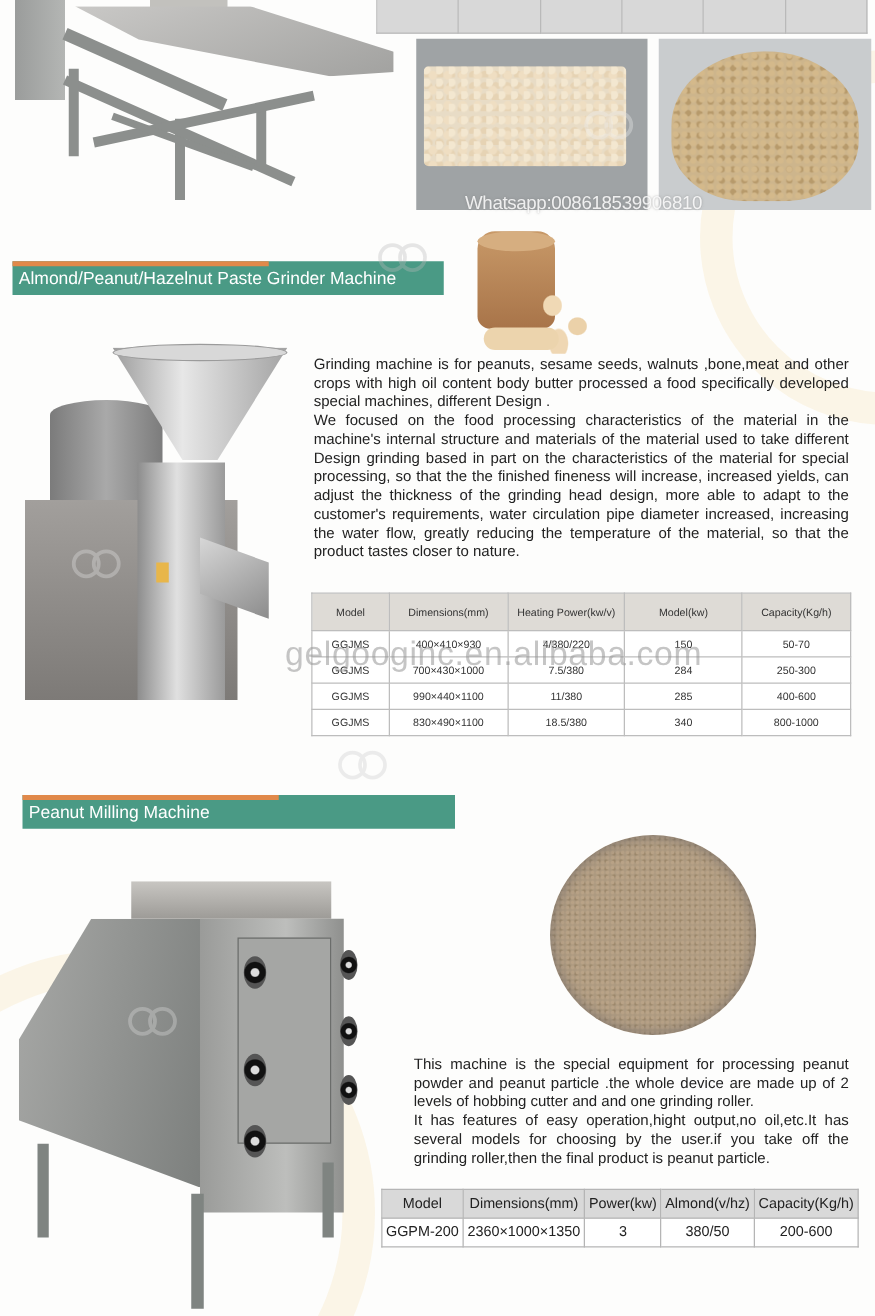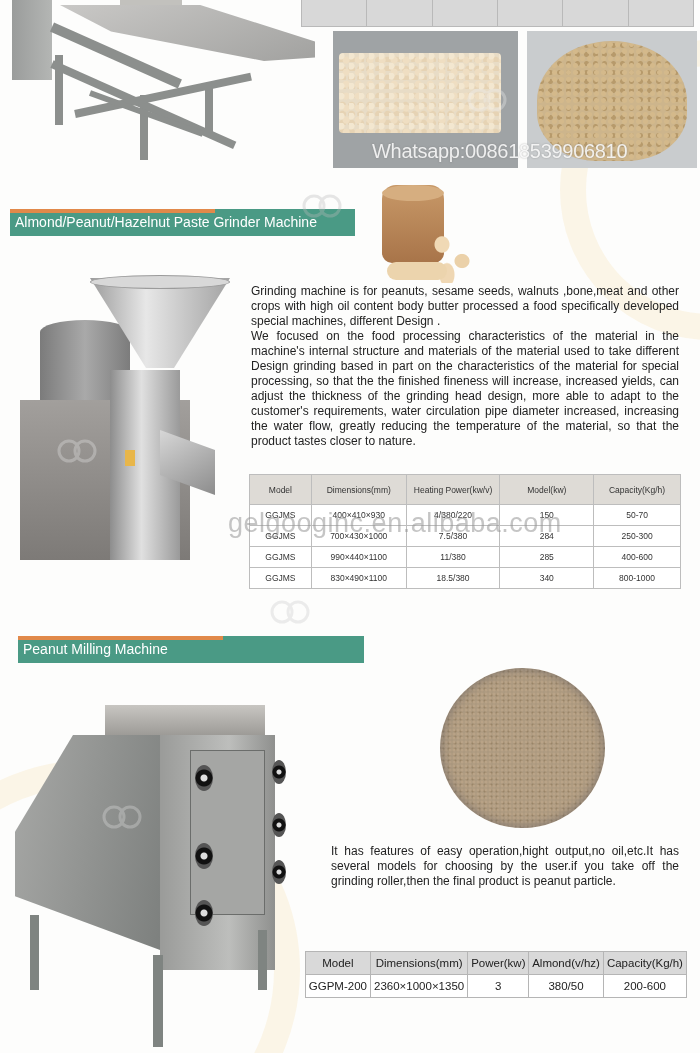--- a/index.html
+++ b/index.html
@@ -33,21 +33,21 @@
       radial-gradient(circle at 60% 60%, #efdec2 0 3px, transparent 4px),
       radial-gradient(circle at 40% 80%, #e6d3b4 0 3px, transparent 4px),
       #e8dcc6; background-size: 10px 10px, 12px 12px, 9px 9px, auto; }
   .chopped { background: #c9ccce; }
   .chopped .pile { position: absolute; left: 10px; top: 10px; width: 150px; height: 120px; border-radius: 50% 50% 40% 40%;
     background:
       radial-gradient(circle, #d4b98b 0 2px, transparent 3px),
       radial-gradient(circle, #b79a6b 0 2px, transparent 3px),
       #cdb58c; background-size: 7px 7px, 9px 9px, auto; }
 
-  .whatsapp { position: absolute; left: 372px; top: 140px; font-size: 20px; color: rgba(255,255,255,0.85);
+  .whatsapp { position: absolute; left: 372px; top: 154px; font-size: 15px; color: rgba(255,255,255,0.85);
     text-shadow: 0 0 2px rgba(120,120,120,0.6); letter-spacing: -0.3px; white-space: nowrap; }
 
   
   .section-header { position: absolute; height: 27px; background: #4a9a85; color: #fff; font-size: 14px; line-height: 27px; padding-left: 5px; }
   .section-header .accent { position: absolute; left: 0; top: 0; height: 4px; background: #e1894a; }
 
   
   .para { position: absolute; font-size: 12px; line-height: 15px; color: #222; text-align: justify; }
   .para p { text-align: justify; text-align-last: left; }
 
@@ -210,20 +210,21 @@
   <div class="abs" style="left:262px; top:55px; width:14px; height:24px; border-radius:50%; background:radial-gradient(circle,#ddd 0 2px,#111 3px 6px,#555 7px);"></div>
   <div class="abs" style="left:262px; top:108px; width:14px; height:24px; border-radius:50%; background:radial-gradient(circle,#ddd 0 2px,#111 3px 6px,#555 7px);"></div>
   <div class="abs" style="left:262px; top:155px; width:14px; height:24px; border-radius:50%; background:radial-gradient(circle,#ddd 0 2px,#111 3px 6px,#555 7px);"></div>
 
   <div class="abs" style="left:20px; top:210px; width:9px; height:75px; background:#7f8481;"></div>
   <div class="abs" style="left:143px; top:250px; width:10px; height:92px; background:#7f8481;"></div>
   <div class="abs" style="left:248px; top:225px; width:9px; height:60px; background:#7f8481;"></div>
 </div>
 
 <div class="para" style="left:331px; top:844px; width:348px;">
+  <p>This machine is the special equipment for processing peanut powder and peanut particle .the whole device are made up of 2 levels of hobbing cutter and and one grinding roller.</p>
   <p>It has features of easy operation,hight output,no oil,etc.It has several models for choosing by the user.if you take off the grinding roller,then the final product is peanut particle.</p>
 </div>
 
 <table class="mill-table" style="left:305px; top:951px; width:382px;">
   <thead>
     <tr>
       <th>Model</th>
       <th>Dimensions(mm)</th>
       <th>Power(kw)</th>
       <th>Almond(v/hz)</th>

